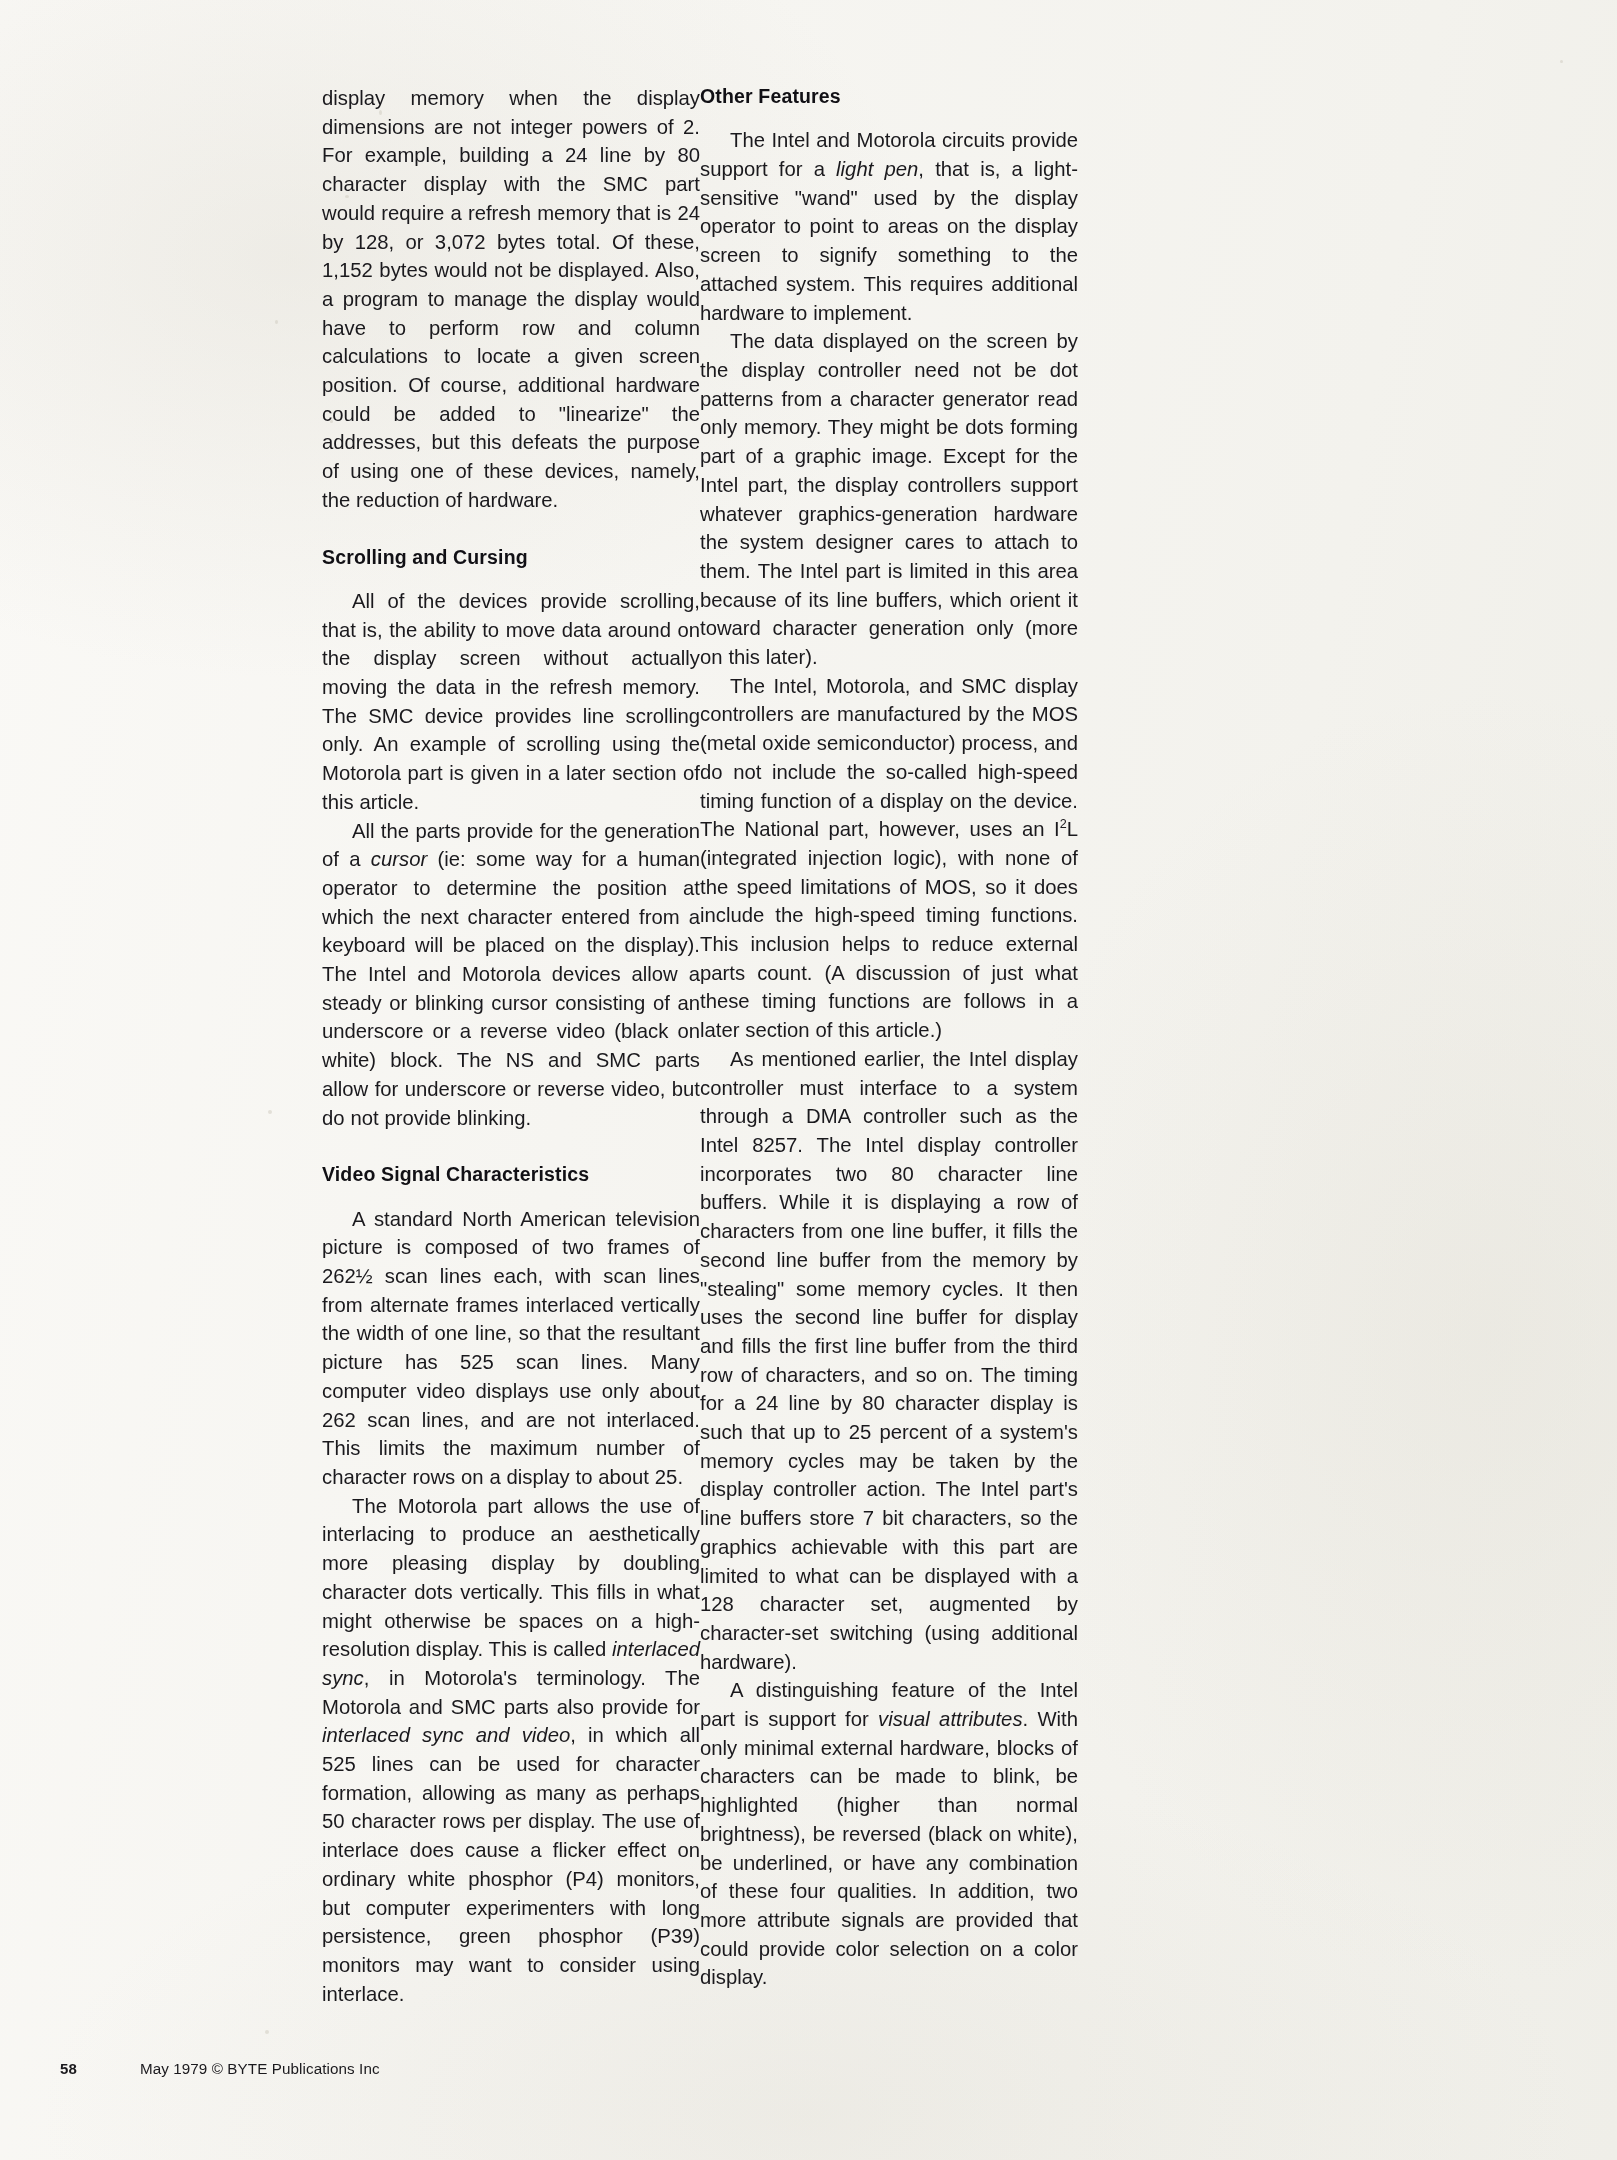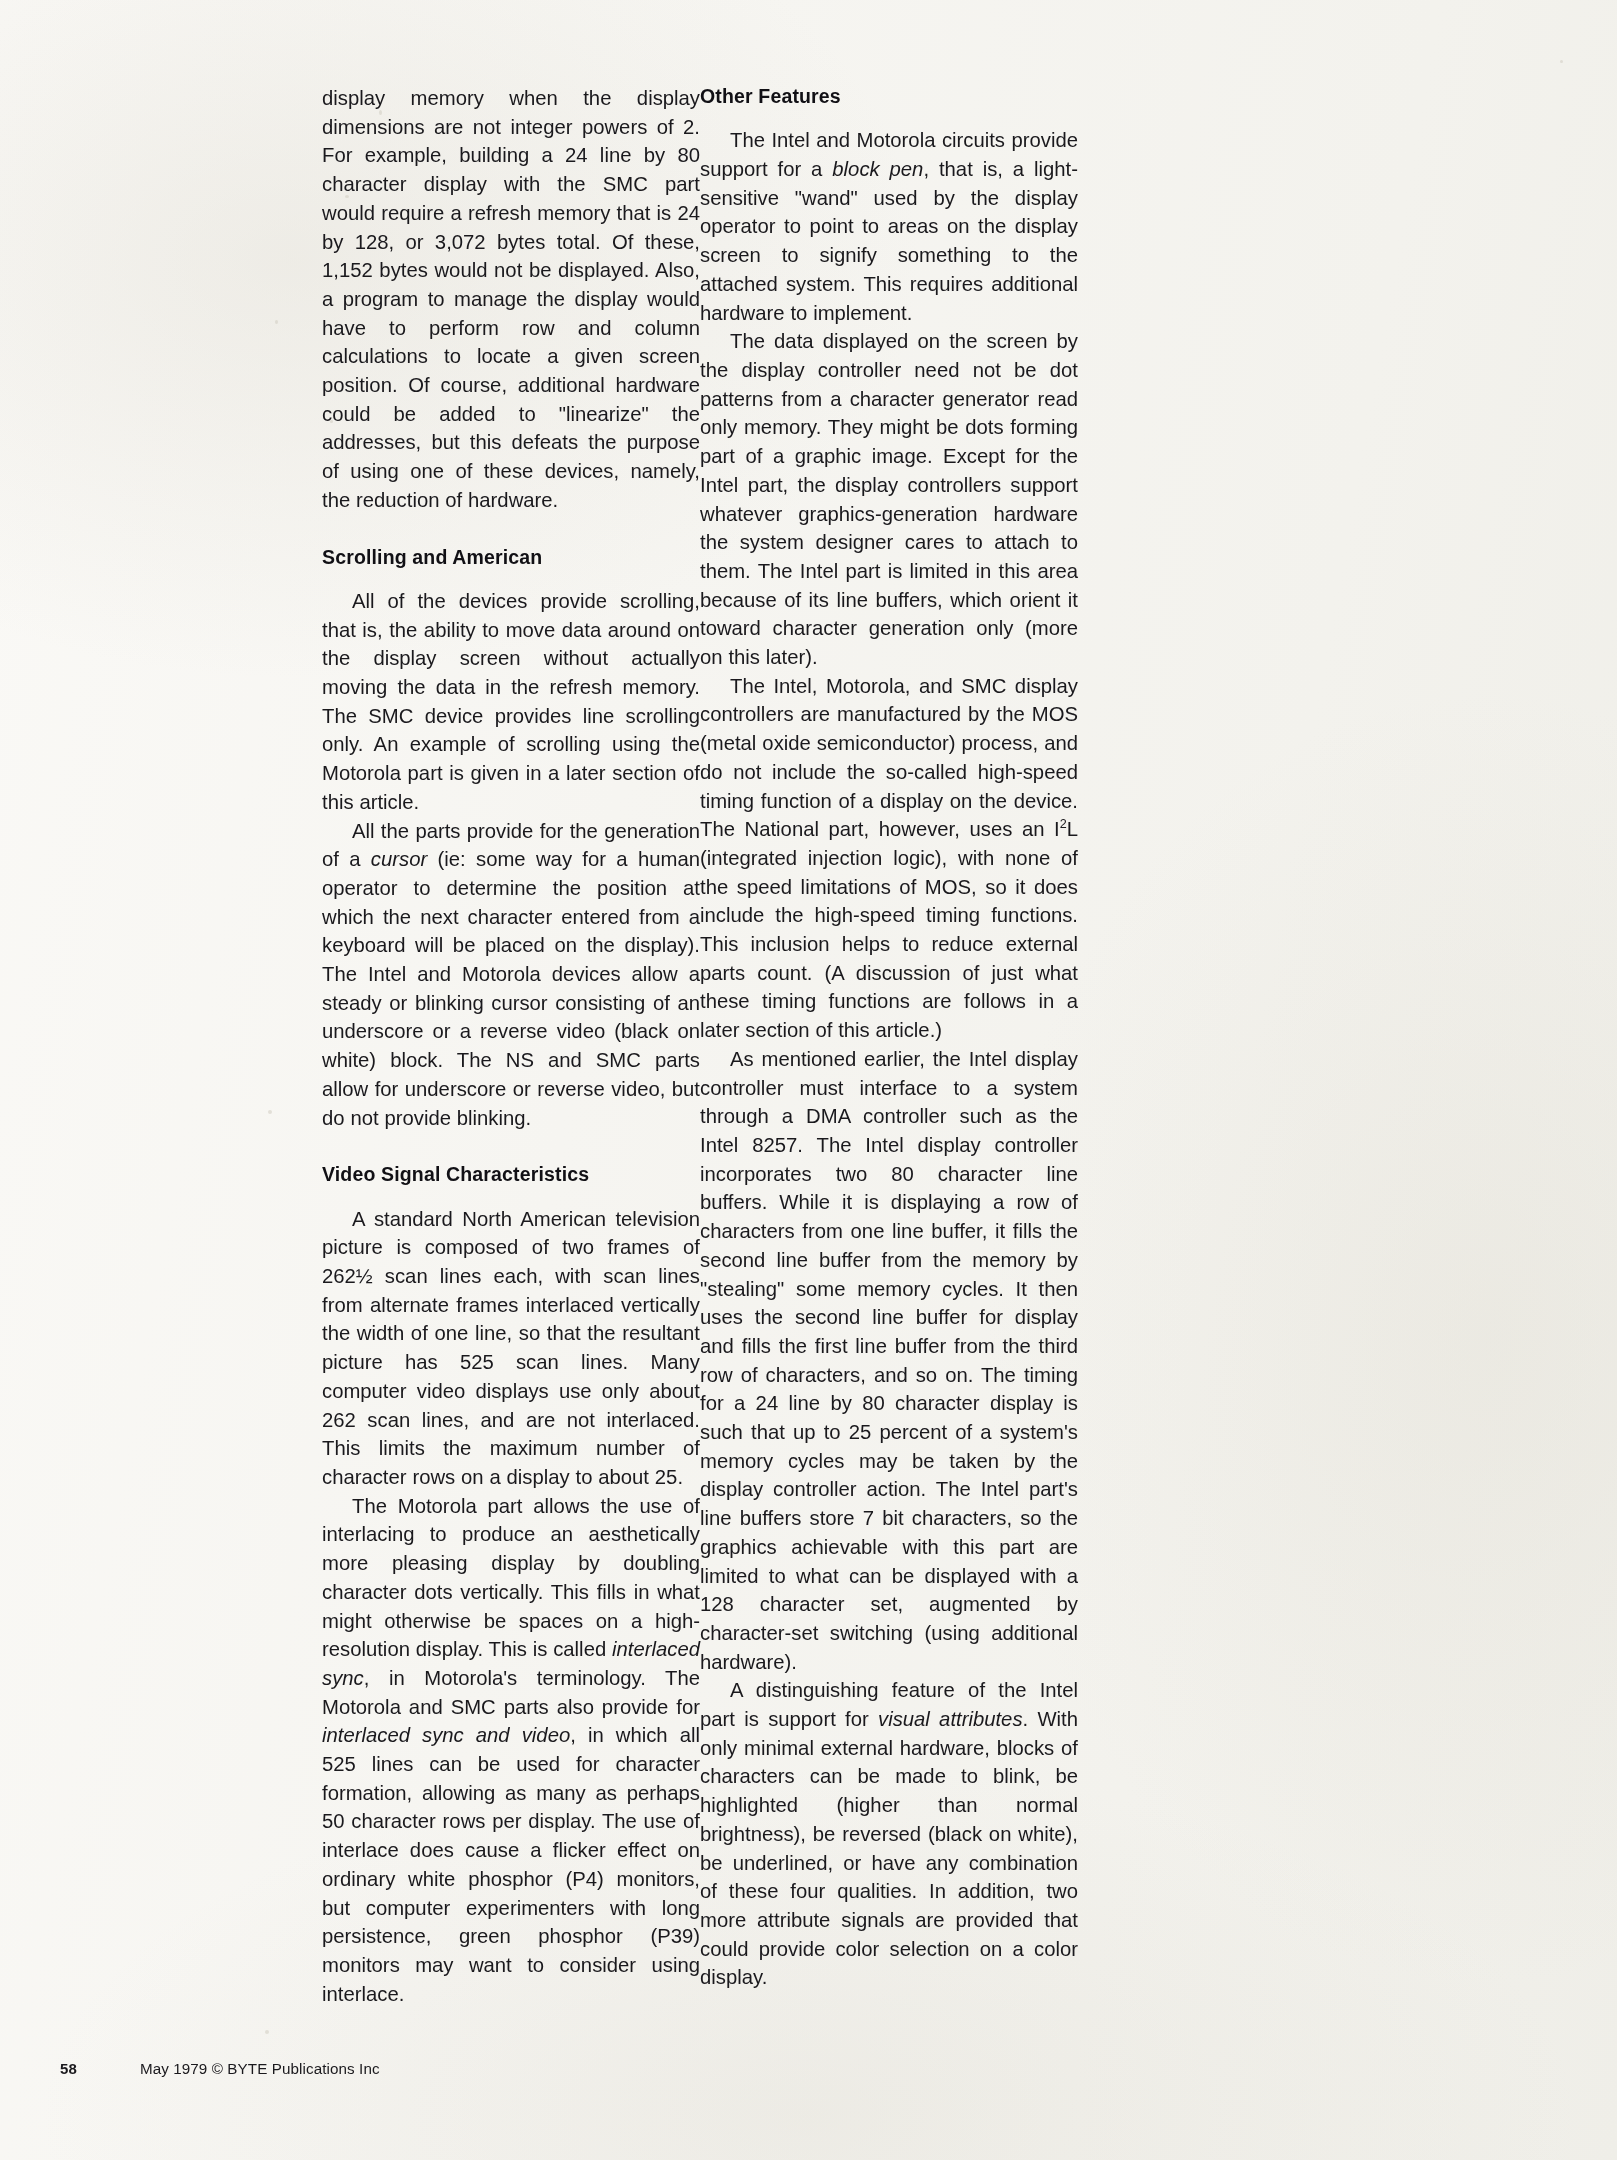--- a/index.html
+++ b/index.html
@@ -90,39 +90,39 @@
 <div class="paper-grain"></div>
 
 <div class="page">
 
   <div class="columns clearfix">
 
     <div class="col left">
 
       <p class="body">display memory when the display dimensions are not integer powers of 2. For example, building a 24 line by 80 character display with the SMC part would require a refresh memory that is 24 by 128, or 3,072 bytes total. Of these, 1,152 bytes would not be displayed. Also, a program to manage the display would have to perform row and column calculations to locate a given screen position. Of course, additional hardware could be added to "linearize" the addresses, but this defeats the purpose of using one of these devices, namely, the reduction of hardware.</p>
 
-      <h2 class="section-head spaced">Scrolling and American</h2>
+      <h2 class="section-head spaced">Scrolling and Cursing</h2>
 
       <p class="body indent after-head">All of the devices provide scrolling, that is, the ability to move data around on the display screen without actually moving the data in the refresh memory. The SMC device provides line scrolling only. An example of scrolling using the Motorola part is given in a later section of this article.</p>
 
       <p class="body indent"><span>All the parts provide for the generation of a </span><em>cursor</em><span> (ie: some way for a human operator to determine the position at which the next character entered from a keyboard will be placed on the display). The Intel and Motorola devices allow a steady or blinking cursor consisting of an underscore or a reverse video (black on white) block. The NS and SMC parts allow for underscore or reverse video, but do not provide blinking.</span></p>
 
       <h2 class="section-head spaced">Video Signal Characteristics</h2>
 
       <p class="body indent after-head">A standard North American television picture is composed of two frames of 262½ scan lines each, with scan lines from alternate frames interlaced vertically the width of one line, so that the resultant picture has 525 scan lines. Many computer video displays use only about 262 scan lines, and are not interlaced. This limits the maximum number of character rows on a display to about 25.</p>
 
       <p class="body indent"><span>The Motorola part allows the use of interlacing to produce an aesthetically more pleasing display by doubling character dots vertically. This fills in what might otherwise be spaces on a high-resolution display. This is called </span><em>interlaced sync</em><span>, in Motorola's terminology. The Motorola and SMC parts also provide for </span><em>interlaced sync and video</em><span>, in which all 525 lines can be used for character formation, allowing as many as perhaps 50 character rows per display. The use of interlace does cause a flicker effect on ordinary white phosphor (P4) monitors, but computer experimenters with long persistence, green phosphor (P39) monitors may want to consider using interlace.</span></p>
 
     </div>
 
     <div class="col right">
 
       <h2 class="section-head">Other Features</h2>
 
-      <p class="body indent after-head"><span>The Intel and Motorola circuits provide support for a </span><em>block pen</em><span>, that is, a light-sensitive "wand" used by the display operator to point to areas on the display screen to signify something to the attached system. This requires additional hardware to implement.</span></p>
+      <p class="body indent after-head"><span>The Intel and Motorola circuits provide support for a </span><em>light pen</em><span>, that is, a light-sensitive "wand" used by the display operator to point to areas on the display screen to signify something to the attached system. This requires additional hardware to implement.</span></p>
 
       <p class="body indent">The data displayed on the screen by the display controller need not be dot patterns from a character generator read only memory. They might be dots forming part of a graphic image. Except for the Intel part, the display controllers support whatever graphics-generation hardware the system designer cares to attach to them. The Intel part is limited in this area because of its line buffers, which orient it toward character generation only (more on this later).</p>
 
       <p class="body indent"><span>The Intel, Motorola, and SMC display controllers are manufactured by the MOS (metal oxide semiconductor) process, and do not include the so-called high-speed timing function of a display on the device. The National part, however, uses an I</span><sup>2</sup><span>L (integrated injection logic), with none of the speed limitations of MOS, so it does include the high-speed timing functions. This inclusion helps to reduce external parts count. (A discussion of just what these timing functions are follows in a later section of this article.)</span></p>
 
       <p class="body indent">As mentioned earlier, the Intel display controller must interface to a system through a DMA controller such as the Intel 8257. The Intel display controller incorporates two 80 character line buffers. While it is displaying a row of characters from one line buffer, it fills the second line buffer from the memory by "stealing" some memory cycles. It then uses the second line buffer for display and fills the first line buffer from the third row of characters, and so on. The timing for a 24 line by 80 character display is such that up to 25 percent of a system's memory cycles may be taken by the display controller action. The Intel part's line buffers store 7 bit characters, so the graphics achievable with this part are limited to what can be displayed with a 128 character set, augmented by character-set switching (using additional hardware).</p>
 
       <p class="body indent"><span>A distinguishing feature of the Intel part is support for </span><em>visual attributes</em><span>. With only minimal external hardware, blocks of characters can be made to blink, be highlighted (higher than normal brightness), be reversed (black on white), be underlined, or have any combination of these four qualities. In addition, two more attribute signals are provided that could provide color selection on a color display.</span></p>
 
     </div>

